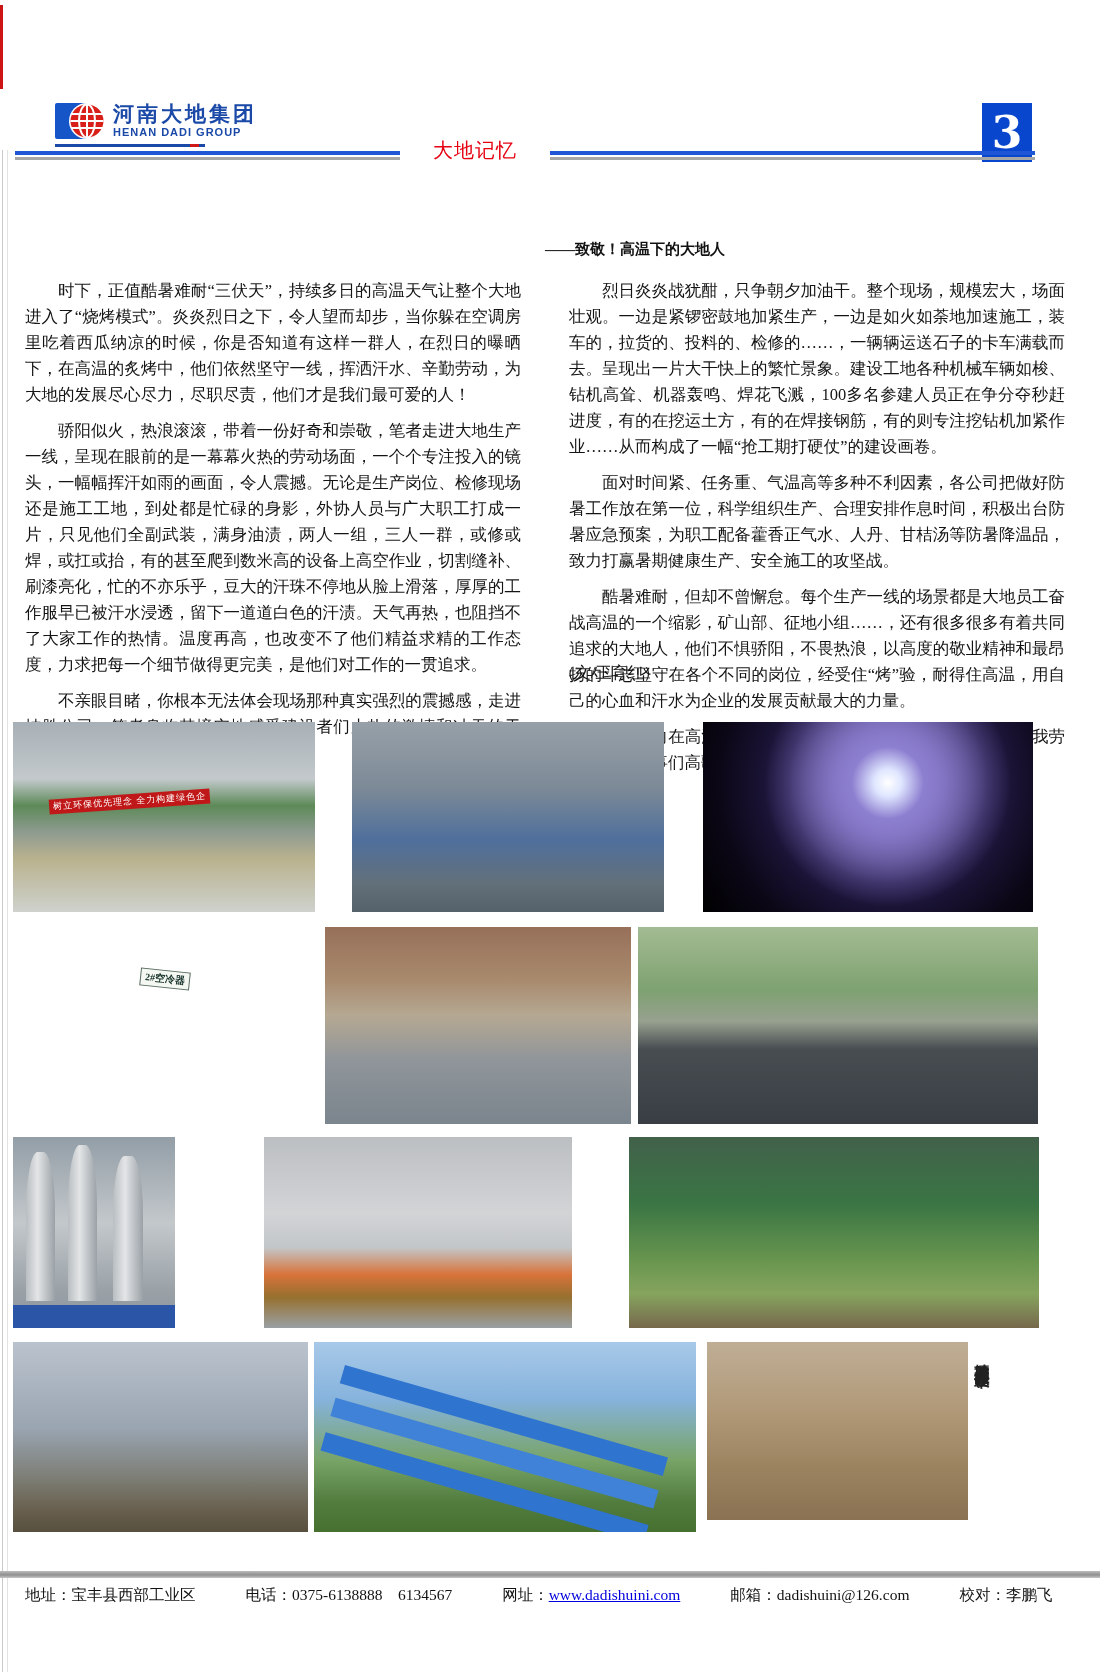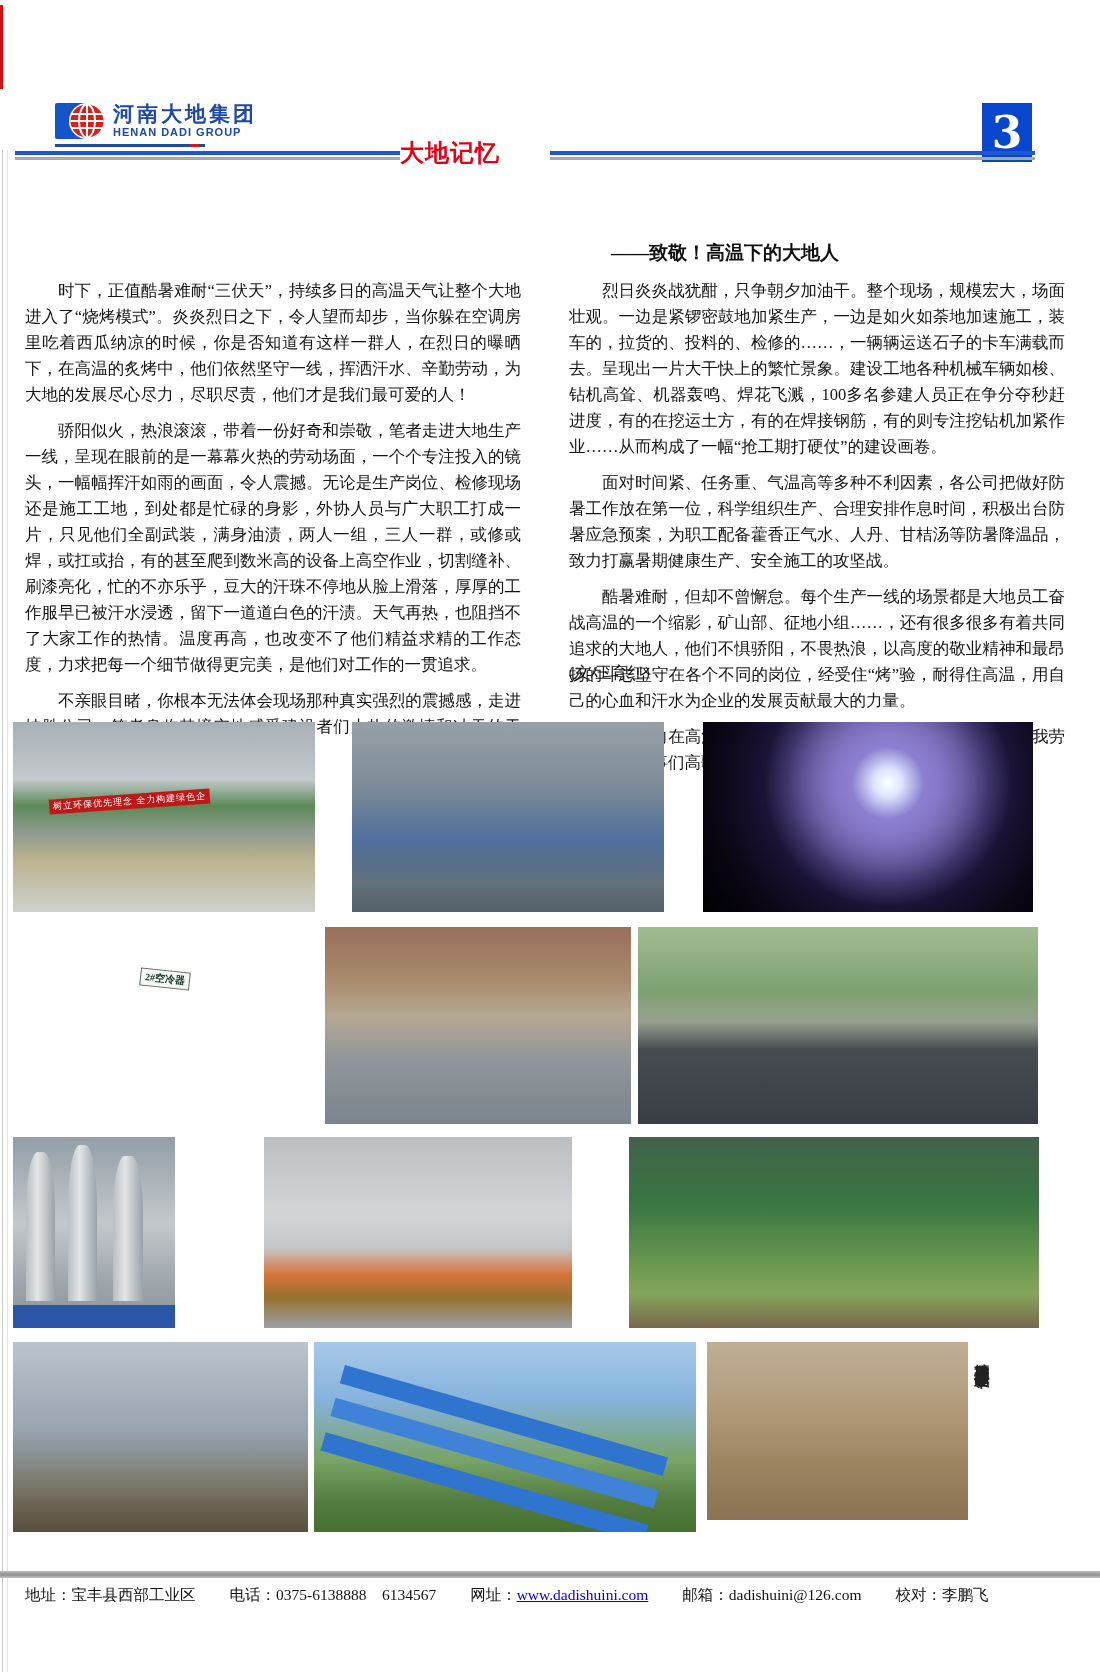--- a/index.html
+++ b/index.html
@@ -19,29 +19,29 @@
   .logo-en{position:absolute;left:58px;top:26px;font-family:"Liberation Sans","DejaVu Sans",sans-serif;
            font-weight:bold;font-size:11px;letter-spacing:1px;color:#1a49a8;white-space:nowrap;}
   .logo-underline{position:absolute;left:0;top:44px;width:150px;height:3px;background:#1a49a8;}
   .logo-underline .red-seg{position:absolute;left:135px;top:0;width:9px;height:3px;background:#d01818;}
   .pagenum-box{position:absolute;left:982px;top:103px;width:50px;height:59px;background:#0847cd;
                color:#fff;font-family:"DejaVu Serif","Liberation Serif",serif;font-weight:bold;
                font-size:44px;line-height:59px;text-align:center;}
   .rule-seg{position:absolute;height:10px;}
   .rule-seg .blue{position:absolute;left:0;right:0;top:0;height:4px;background:#1e56d6;}
   .rule-seg .gray{position:absolute;left:0;right:0;top:6px;height:3px;background:#a6a6a6;}
-  .section-title{position:absolute;left:400px;top:137px;width:150px;
-                 font-family:"Liberation Sans","DejaVu Sans",sans-serif;font-weight:bold;
-                 font-size:24px;color:#e60012;letter-spacing:1px;}
+  .section-title{position:absolute;left:400px;top:137px;width:150px;text-align:center;
+                 font-family:"Liberation Sans","DejaVu Sans",sans-serif;font-weight:normal;
+                 font-size:20px;color:#e60012;letter-spacing:1px;}
   
   .headline{position:absolute;left:30px;top:168px;width:940px;text-align:center;
             font-weight:900;font-size:57px;color:#f311cf;letter-spacing:3px;white-space:nowrap;
             text-shadow:1px 1px 0 #f311cf;}
-  .subtitle{position:absolute;left:545px;top:240px;width:360px;text-align:center;
-            font-weight:bold;font-size:19px;color:#111;white-space:nowrap;}
+  .subtitle{position:absolute;left:545px;top:240px;width:360px;
+            font-weight:bold;font-size:15px;color:#111;white-space:nowrap;}
   
   .col{position:absolute;top:268px;width:516px;font-size:16.5px;line-height:26px;
        text-align:justify;color:#141414;}
   .col p{margin:10px;text-indent:2em;}
   .col-left{left:15px;}
   .col-right{left:559px;}
   .byline{position:absolute;left:559px;top:663px;width:476px;text-align:left;font-size:16px;}
   
   .photo{position:absolute;overflow:hidden;}
   .photo .banner{position:absolute;left:12%;top:38%;padding:1px 4px;background:#c01818;color:#fff;
@@ -54,21 +54,21 @@
   .silo-base{position:absolute;left:0;right:0;bottom:0;height:12%;background:#2b56a8;}
   .truss{position:absolute;left:8%;top:12%;right:4%;height:10%;background:#2f74cf;transform:rotate(16deg);transform-origin:left top;box-shadow:0 34px 0 #3f82d8,0 70px 0 #2f74cf;}
   .vertical-caption{position:absolute;left:972px;top:1352px;height:172px;
                     writing-mode:vertical-rl;text-orientation:upright;
                     font-size:15px;font-weight:bold;letter-spacing:1px;color:#222;}
   .photo-credit{position:absolute;left:568px;top:1534px;width:440px;font-size:15.5px;color:#222;
                 white-space:nowrap;}
   
   .footer-bar{position:absolute;left:0;top:1571px;width:1100px;height:7px;
               background:linear-gradient(180deg,#bdbdbd,#8f8f8f 55%,#c7c7c7);}
-  .footer{position:absolute;left:25px;top:1585px;width:1060px;display:flex;gap:34px;
+  .footer{position:absolute;left:25px;top:1585px;width:1060px;display:flex;gap:50px;
           font-size:15.5px;color:#111;white-space:nowrap;}
   .footer a{color:#0000dd;text-decoration:underline;}
   
   .p1{background:linear-gradient(180deg,#a7b0b6 0%,#c3c9cc 30%,#5d8a58 44%,#8e9b90 58%,#b9b28e 72%,#cfd2cd 100%);}
   .p2{background:linear-gradient(180deg,#97a0a8 0%,#7c8a97 35%,#4f6f9c 62%,#62707a 85%,#55616b 100%);}
   .p3{background:radial-gradient(circle at 56% 32%,#f2f4ff 0%,#6f5fa8 18%,#221a46 45%,#0b0716 75%,#000 100%);}
   .p4{background:linear-gradient(115deg,#1f8a72 0%,#49а08c 0,#3f9a84 28%,#6d8f94 52%,#a3aeb1 78%,#c2c9c9 100%);}
   .p5{background:linear-gradient(180deg,#97705a 0%,#a8896c 26%,#b5a892 45%,#8f959a 68%,#7b858d 100%);}
   .p6{background:linear-gradient(180deg,#a3bb92 0%,#7ea271 32%,#97a08f 48%,#474d51 62%,#383e43 100%);}
   .p7{background:linear-gradient(180deg,#939ea7 0%,#c3c8cb 45%,#9aa2a8 80%,#8b949b 100%);}

